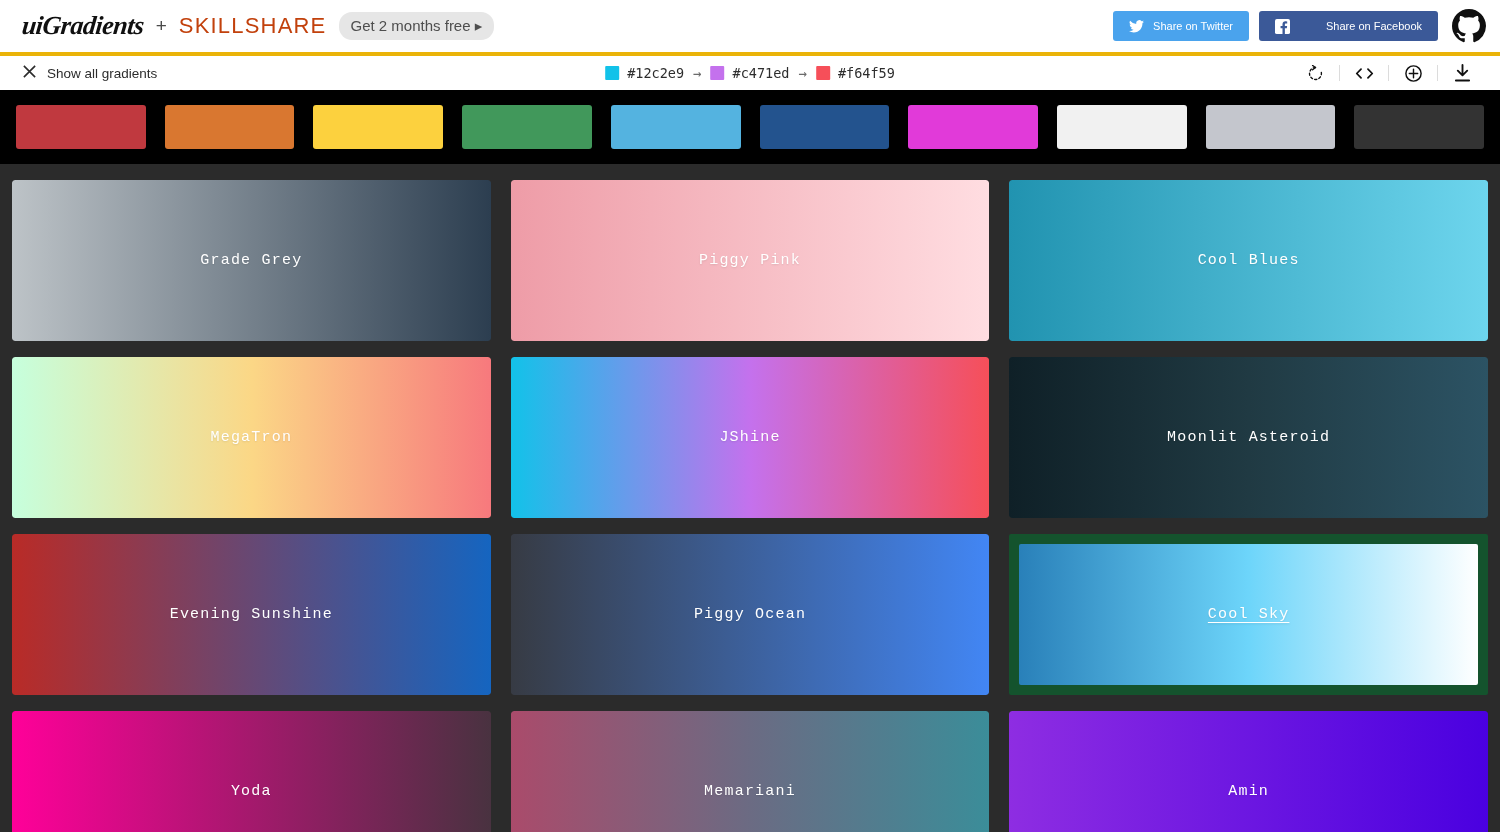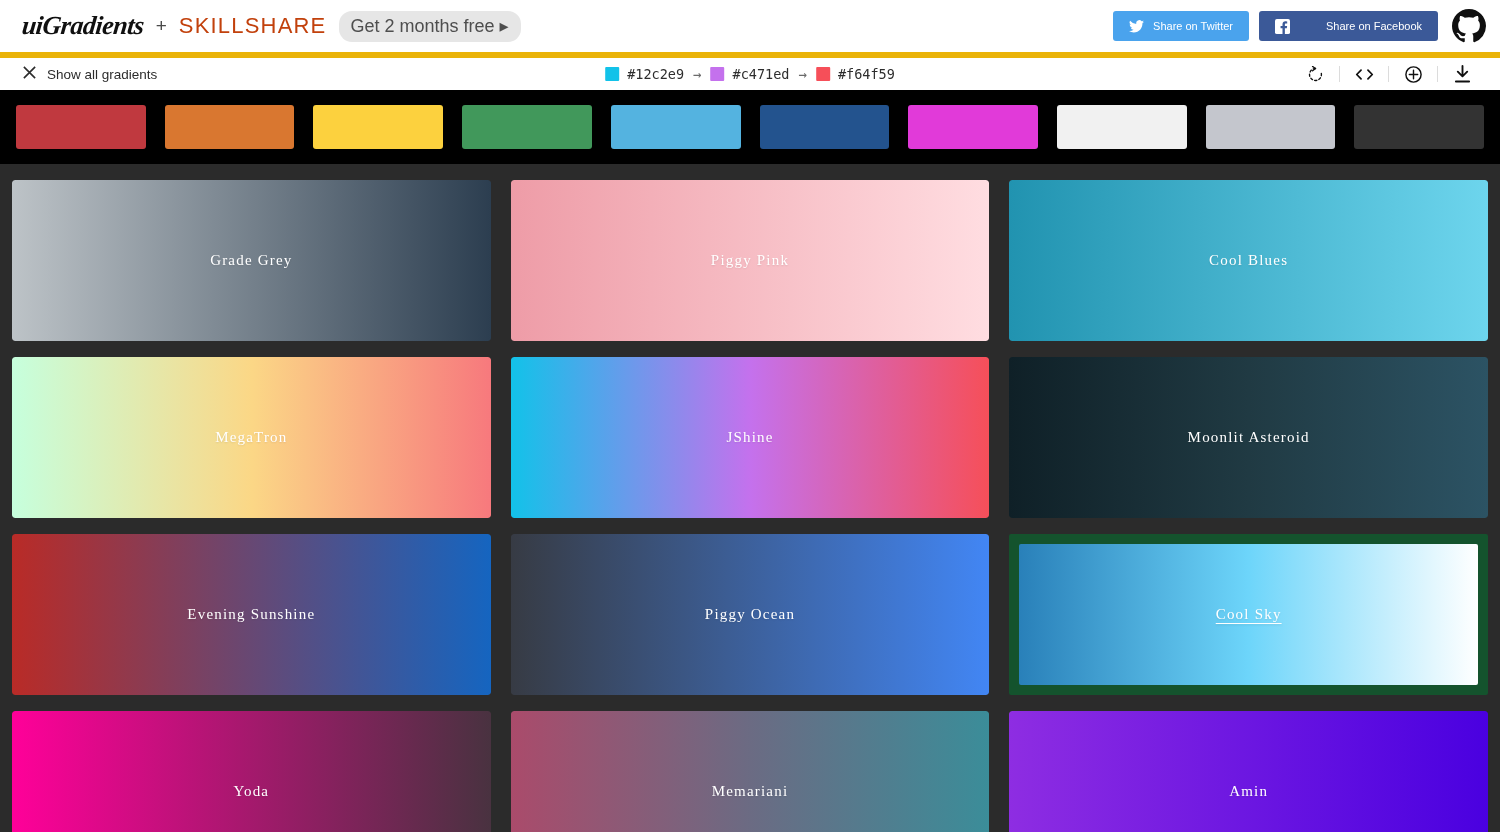--- a/index.html
+++ b/index.html
@@ -34,21 +34,21 @@
   .plus { font-size: 19px; color: #4a4a4a; font-weight: 400; }
   .partner {
     font-size: 22px;
     letter-spacing: 1.2px;
     color: #c2410c;
     font-weight: 400;
   }
   .promo-pill {
     background: #e6e6e6;
     color: #4e4e4e;
-    font-size: 18px;
+    font-size: 15px;
     border-radius: 13px;
     padding: 6px 12px 7px 12px;
     white-space: nowrap;
     line-height: 1;
   }
   .header-right {
     margin-left: auto;
     display: flex;
     align-items: center;
     gap: 10px;
@@ -69,21 +69,21 @@
   }
   .twitter-btn  { background: #4aa3ed; }
   .facebook-btn { background: #3b5998; gap: 36px; }
   .share-btn svg { display: block; }
   .gh-icon { width: 34px; height: 34px; margin-left: 4px; cursor: pointer; display:block; }
 
   
   .subbar {
     height: 38px;
     background: #fff;
-    border-top: 6px solid #eab308;
+    border-top: 4px solid #eab308;
     display: flex;
     align-items: center;
     padding: 0 14px 0 22px;
     position: relative;
   }
   .showall {
     display: flex; align-items: center; gap: 10px;
     font-size: 13.5px; color: #2c2c2c; cursor: pointer;
   }
   .stops {
@@ -145,21 +145,21 @@
   }
   .card-fill {
     position: absolute;
     inset: 0;
     border-radius: 3px;
   }
   .card.hovered .card-fill { inset: 10px; border-radius: 2px; }
   .card-label {
     position: relative;
     z-index: 2;
-    font-family: Liberation Serif, serif;
+    font-family: Liberation Mono, monospace;
     font-size: 15px;
     letter-spacing: 1.2px;
     color: #ffffff;
     text-shadow: 0 1px 2px rgba(0,0,0,0.10);
   }
   .card.hovered .card-label { text-decoration: underline; text-underline-offset: 4px; }
 </style>
 </head>
 <body>
 

